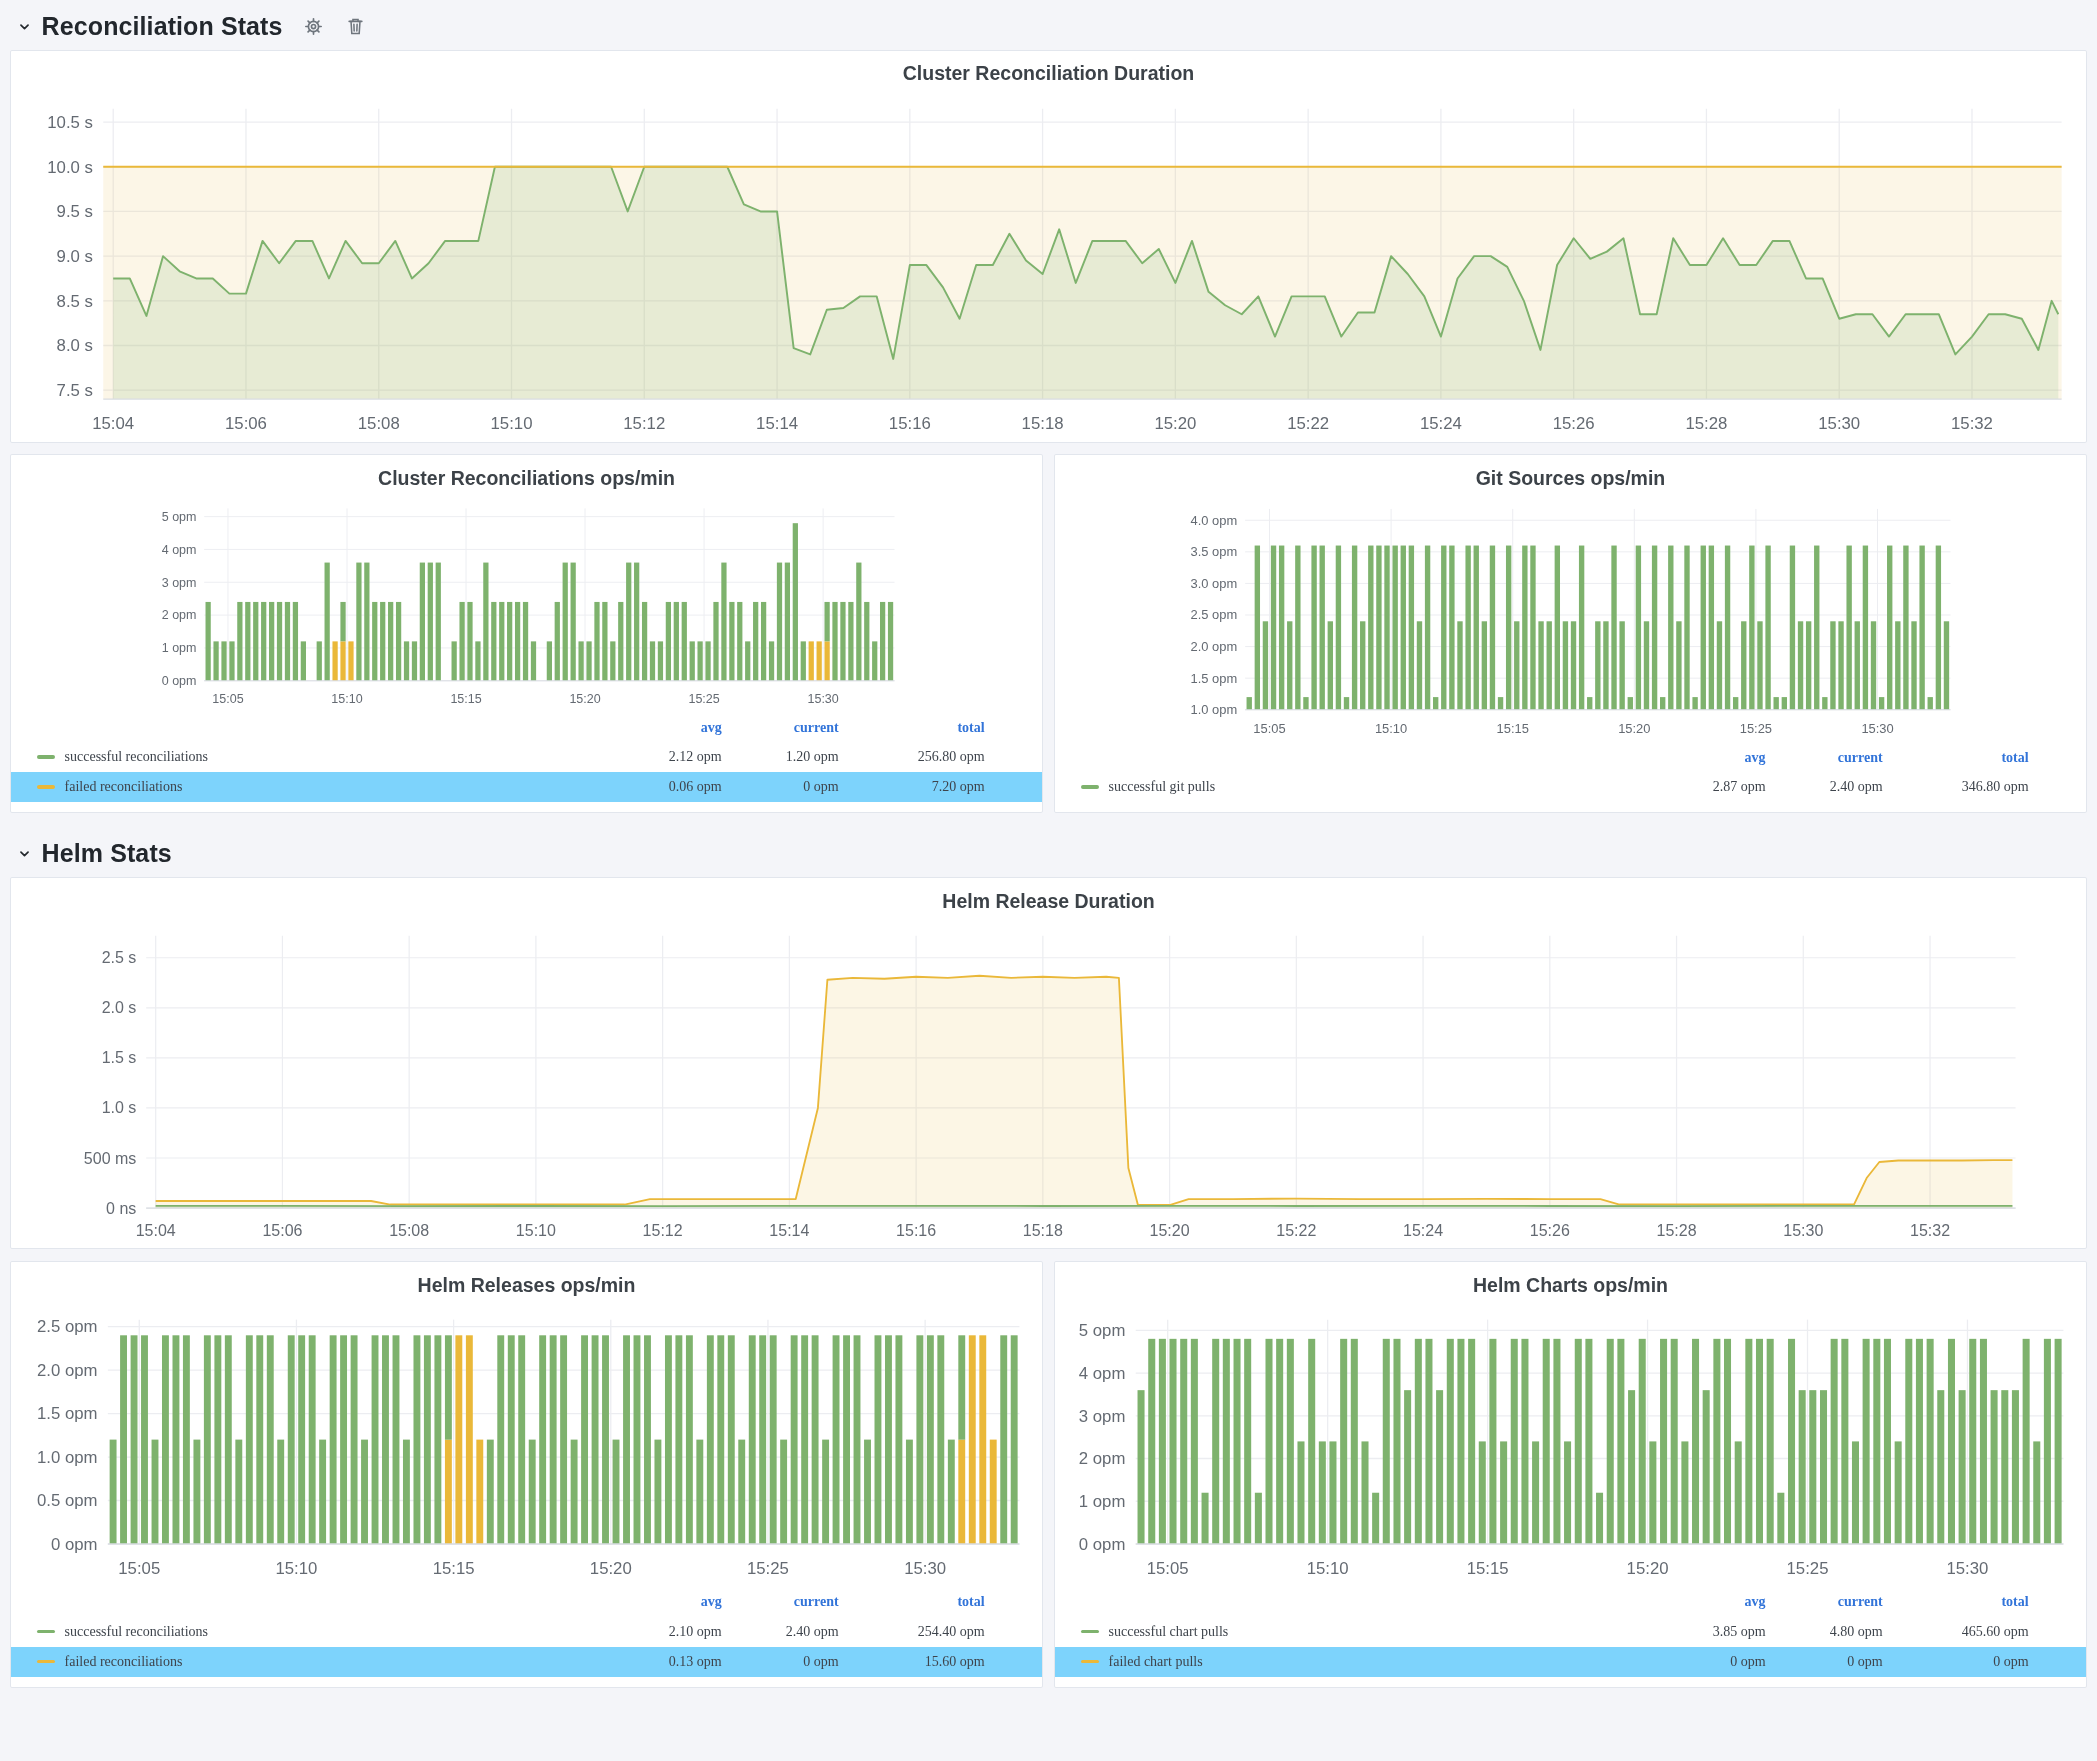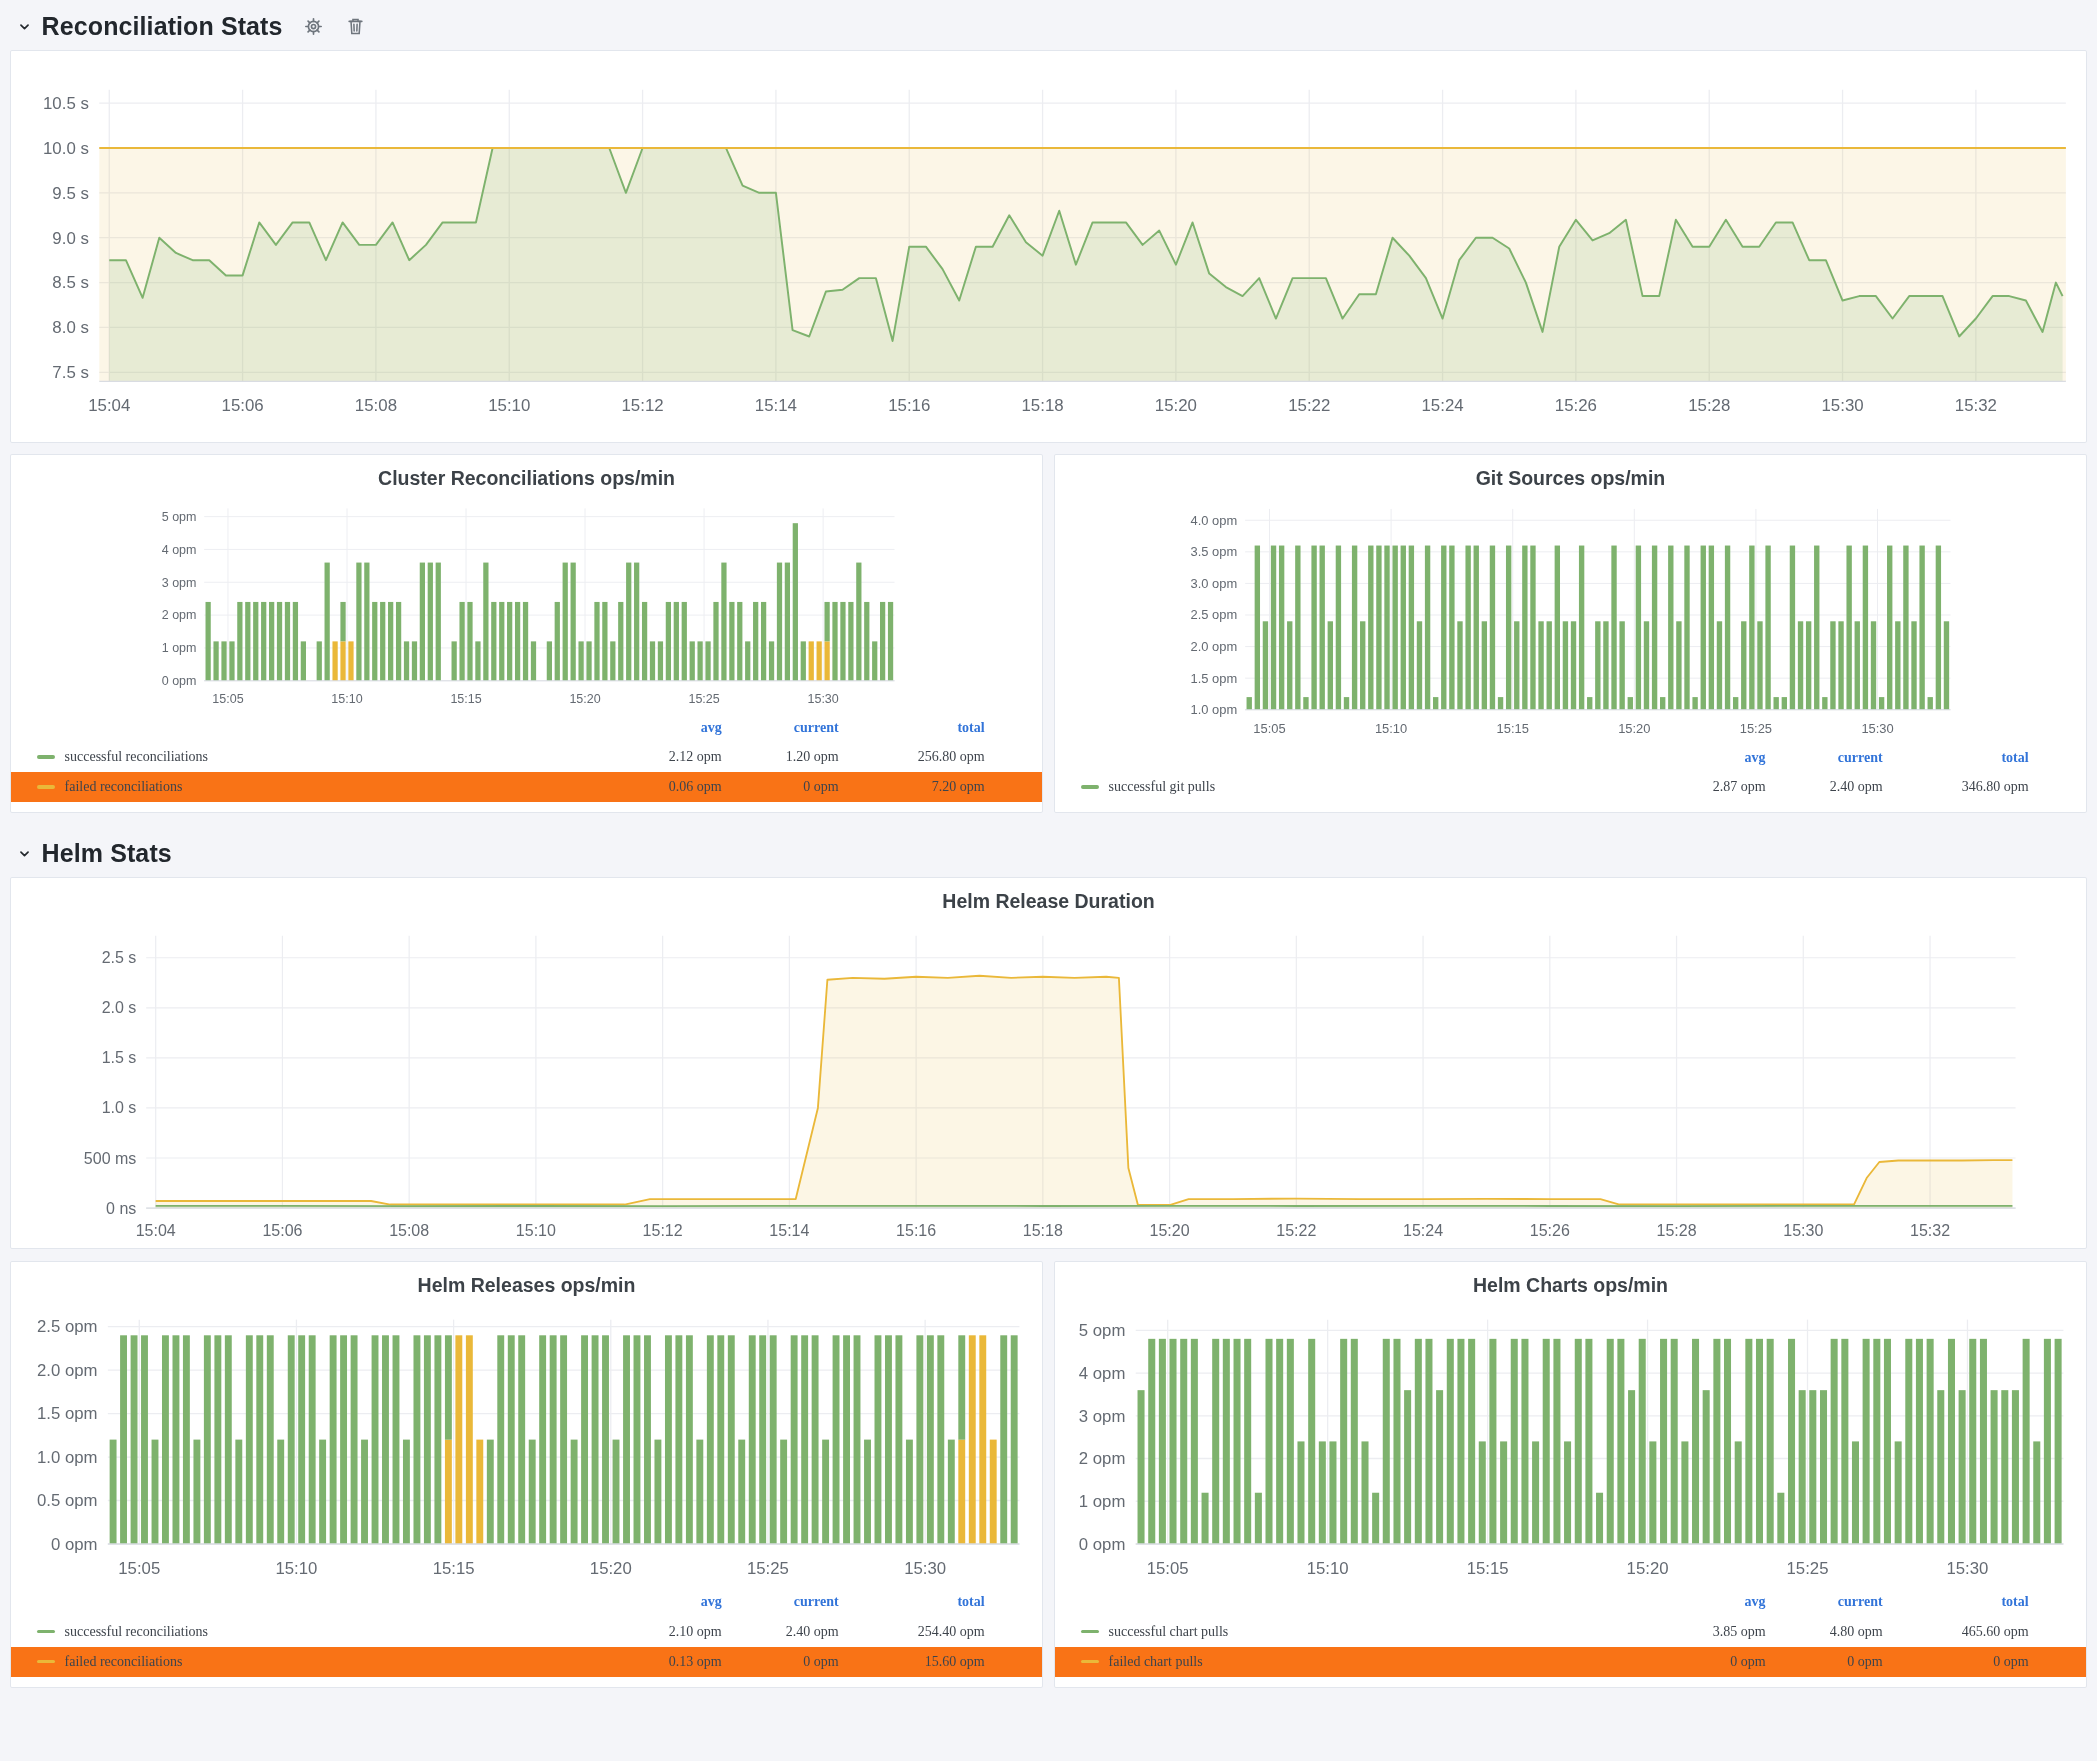--- a/index.html
+++ b/index.html
@@ -20,21 +20,21 @@
   .h-row2 { height:359px; }
   .h-row3 { height:372px; }
   .h-row4 { height:427px; }
   .panel-title { text-align:center; font-size:19.5px; font-weight:700; color:#3C4248; padding:11.7px 0 2.6px; flex:0 0 auto; }
   .chart { flex:1 1 auto; min-height:0; padding:0 3.9px; }
   .chart svg { width:100%; height:100%; display:block; }
   svg text { font-family:"Liberation Sans", sans-serif; font-size:26px; fill:#646A72; }
 
   .legend { flex:0 0 auto; padding:1.3px 0 10.4px; font-size:14px;font-family:Liberation Serif, serif; }
   .lg-row { display:grid; grid-template-columns:1fr 113px 117px 146px; align-items:center; height:30px; padding-left:26px; padding-right:57px; }
-  .lg-row.striped { background:#f97316; }
+  .lg-row.striped { background:#7dd3fc; }
   .lg-head { height:28.5px; }
   .lg-col { text-align:right; color:#3E444C; }
   .lg-head .lg-col { color:#3274D9; font-weight:700; }
   .lg-name { display:flex; align-items:center; color:#3E444C; cursor:pointer; }
   .dash { display:inline-block; width:17.5px; height:3.2px; border-radius:1.9px; margin-right:9.7px; flex:0 0 auto; }
   .dash.green { background:#7EB26D; }
   .dash.orange { background:#EAB839; }
 </style>
 </head>
 <body>
@@ -68,20 +68,21 @@
         <path d="M14 10 L14 7 L22 7 L22 10"></path>
         <path d="M11 10 L12.2 29 L23.8 29 L25 10"></path>
         <line x1="15.5" y1="14.5" x2="15.9" y2="25"></line>
         <line x1="20.5" y1="14.5" x2="20.1" y2="25"></line>
       </g>
     </svg>
   </div>
 
   <div class="prow">
     <div class="panel panel-full h-row1">
+      <div class="panel-title">Cluster Reconciliation Duration</div>
       <div class="chart">
         <svg viewBox="0 0 3188 548">
             <line x1="145.4271186440678" x2="145.4271186440678" y1="32" y2="482" stroke="#ECEDF1" stroke-width="2"></line>
             <line x1="351.12203389830506" x2="351.12203389830506" y1="32" y2="482" stroke="#ECEDF1" stroke-width="2"></line>
             <line x1="556.8169491525424" x2="556.8169491525424" y1="32" y2="482" stroke="#ECEDF1" stroke-width="2"></line>
             <line x1="762.5118644067798" x2="762.5118644067798" y1="32" y2="482" stroke="#ECEDF1" stroke-width="2"></line>
             <line x1="968.2067796610171" x2="968.2067796610171" y1="32" y2="482" stroke="#ECEDF1" stroke-width="2"></line>
             <line x1="1173.9016949152542" x2="1173.9016949152542" y1="32" y2="482" stroke="#ECEDF1" stroke-width="2"></line>
             <line x1="1379.5966101694914" x2="1379.5966101694914" y1="32" y2="482" stroke="#ECEDF1" stroke-width="2"></line>
             <line x1="1585.2915254237287" x2="1585.2915254237287" y1="32" y2="482" stroke="#ECEDF1" stroke-width="2"></line>

